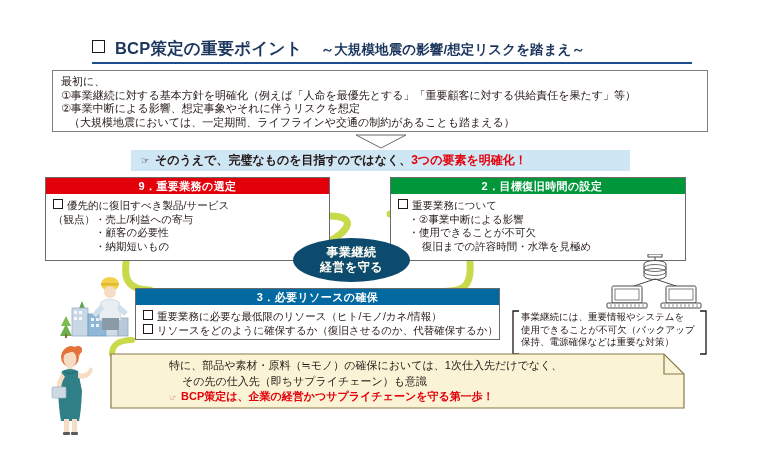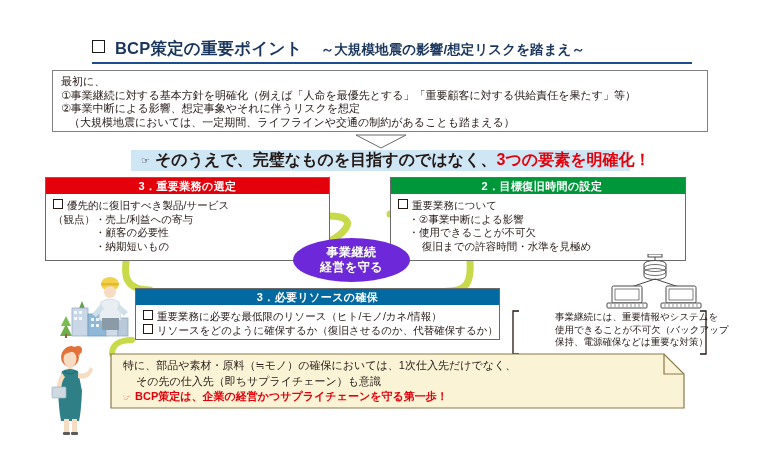--- a/index.html
+++ b/index.html
@@ -79,21 +79,21 @@
     background: #cfe6f5;
     display: flex; align-items: center;
     padding-left: 10px;
     box-sizing: border-box;
   }
   #banner-icon {
     font-size: 10px; color: #3a3a3a; margin-right: 5px;
     line-height: 1;
   }
   #banner-text {
-    font-size: 16px; color: #231815; font-weight: bold; white-space: nowrap;
+    font-size: 12px; color: #231815; font-weight: bold; white-space: nowrap;
   }
   #banner-text .hl { color: #e3000b; }
 
   
   #connectors {
     left: 0; top: 0; width: 760px; height: 449px;
     pointer-events: none;
   }
 
   
@@ -125,54 +125,54 @@
   #box1 { left: 45px; top: 177px; width: 285px; height: 84px; }
   #box1 .step-head { background: #e3000b; }
   #box2 { left: 390px; top: 177px; width: 296px; height: 84px; }
   #box2 .step-head { background: #00973b; padding-left: 8px; }
   #box3 { left: 135px; top: 288px; width: 365px; height: 52px; }
   #box3 .step-head { background: #0369a1; }
 
   
   #center-oval {
     left: 293px; top: 238px; width: 117px; height: 44px;
-    background: #6d28d9;
+    background: #0c4a6e;
     border-radius: 50%;
     display: flex; flex-direction: column;
     align-items: center; justify-content: center;
   }
   #center-oval .l {
     color: #ffffff; font-size: 12px; font-weight: bold;
     line-height: 15px; letter-spacing: 0.5px;
     text-shadow: 0 0 1px rgba(120,130,30,.35);
   }
 
   
   #bracket-note {
     left: 512px; top: 310px; width: 195px; height: 45px;
   }
   #bracket-note .txt {
     position: absolute; left: 9px; top: 1px; width: 182px;
   }
   #bracket-note .line {
-    font-size: 9.5px; color: #231815; line-height: 12.6px; white-space: nowrap; margin-left: 34px;
+    font-size: 9.5px; color: #231815; line-height: 12.6px; white-space: nowrap;
   }
 
   
   #callout {
     left: 110px; top: 353px; width: 575px; height: 56px;
   }
   #callout-body {
     position: absolute; left: 0; top: 0; width: 575px; height: 56px;
   }
   #callout-text {
     position: absolute; left: 13px; top: 5px; width: 552px;
   }
   #callout-text .line {
-    font-size: 11px; color: #231815; line-height: 15.5px; white-space: nowrap;
+    font-size: 11px; color: #231815; line-height: 15.5px; white-space: nowrap; margin-left: 46px;
   }
   #callout-text .line.indent { padding-left: 13px; }
   #callout-text .line.red {
     color: #e3000b; font-weight: bold;
   }
   #callout-text .hand { font-size: 9px; margin-right: 4px; color: #c0392b;}
 
   
   #illus-city { left: 44px; top: 268px; width: 100px; height: 70px; }
   #illus-woman { left: 36px; top: 341px; width: 70px; height: 95px; }
@@ -213,21 +213,21 @@
     <path d="M408 250 C 440 236, 420 214, 390 214" fill="none" stroke="#c8d94a" stroke-width="7" stroke-linecap="round"></path>
 
     <path d="M470 262 C 472 290, 462 292, 432 292" fill="none" stroke="#c8d94a" stroke-width="7" stroke-linecap="round"></path>
 
     <path d="M150 290 C 120 290, 126 268, 126 262" fill="none" stroke="#c8d94a" stroke-width="7" stroke-linecap="round"></path>
 
     <path d="M132 340 C 118 340, 112 346, 112 354" fill="none" stroke="#c8d94a" stroke-width="6" stroke-linecap="round"></path>
   </svg>
 
   <div class="abs step-box" id="box1">
-    <div class="step-head">3．重要業務の選定</div>
+    <div class="step-head">9．重要業務の選定</div>
     <div class="step-body">
       <div class="line"><span class="cb"></span><span>優先的に復旧すべき製品/サービス</span></div>
       <div class="line">（観点）・売上/利益への寄与</div>
       <div class="line">　　　　・顧客の必要性</div>
       <div class="line">　　　　・納期短いもの</div>
     </div>
   </div>
 
   <div class="abs step-box" id="box2">
     <div class="step-head">2．目標復旧時間の設定</div>

